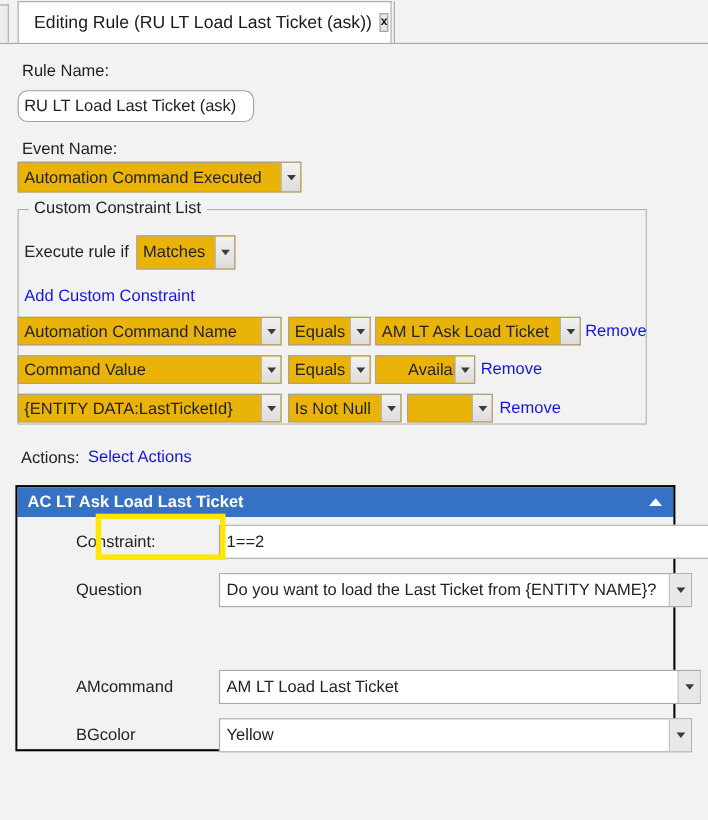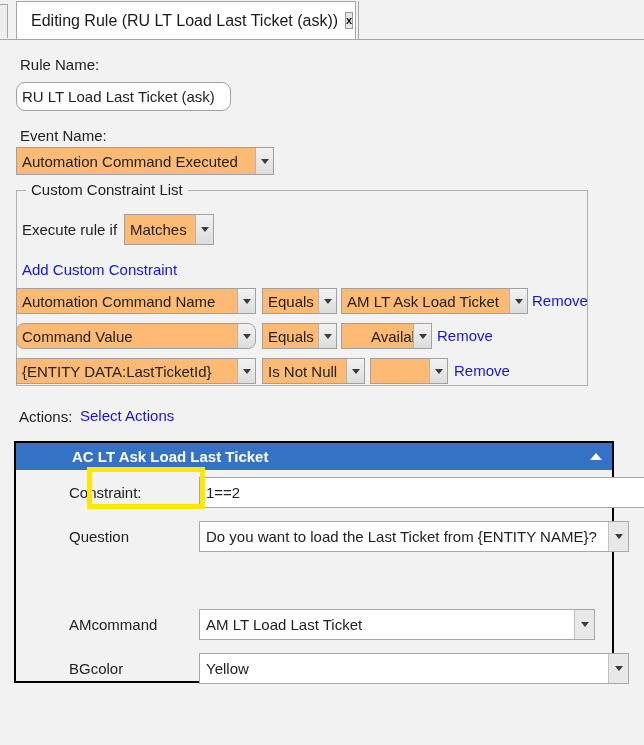--- a/index.html
+++ b/index.html
@@ -97,21 +97,21 @@
     display: flex;
     align-items: center;
     padding-left: 5px;
     font-size: 15px;
     color: #222;
     white-space: nowrap;
     overflow: hidden;
   }
   .combo {
     position: absolute;
-    background: #fdba74;
+    background: #eab308;
     border: 1px solid #a0a0a0;
     box-sizing: border-box;
     display: flex;
     align-items: stretch;
     overflow: hidden;
   }
   .combo .combo-text {
     flex: 1 1 auto;
     display: flex;
     align-items: center;
@@ -182,21 +182,20 @@
     align-items: center;
     justify-content: space-between;
     padding: 0 10px 0 9px;
     box-sizing: border-box;
   }
   .panel-header-title {
     color: #ffffff;
     font-weight: bold;
     font-size: 15px;
     white-space: nowrap;
-    margin-left: 47px;
   }
   .collapse-arrow {
     width: 0; height: 0;
     border-left: 6px solid transparent;
     border-right: 6px solid transparent;
     border-bottom: 7px solid #ffffff;
     cursor: pointer;
   }
   .panel-body {
     position: absolute;
@@ -314,21 +313,21 @@
     </span>
 </div>
 <div class="combo" style="left:341px; top:288px; width:187px; height:26px;">
   <span class="combo-text">AM LT Ask Load Ticket</span>
   <span class="combo-btn">
       <i class="chev"></i>
     </span>
 </div>
 <div class="linktext" style="left:532px; top:292px;">Remove</div>
 
-<div class="combo" style="left:16px; top:323px; width:240px; height:26px;border-radius:8px;">
+<div class="combo" style="left:16px; top:323px; width:240px; height:26px;">
   <span class="combo-text">Command Value</span>
   <span class="combo-btn">
       <i class="chev"></i>
     </span>
 </div>
 <div class="combo" style="left:262px; top:323px; width:75px; height:26px;">
   <span class="combo-text">Equals</span>
   <span class="combo-btn">
       <i class="chev"></i>
     </span>
@@ -385,21 +384,21 @@
         <span class="f-text">Do you want to load the Last Ticket from {ENTITY NAME}?</span>
         <span class="f-btn">
             <i class="chev"></i>
           </span>
       </span>
     </div>
 
 
     <div class="prow" style="top:132px;">
       <span class="prow-label">AMcommand</span>
-      <span class="prow-field" style="width:396px;">
+      <span class="prow-field" style="width:438px;">
         <span class="f-text">AM LT Load Last Ticket</span>
         <span class="f-btn">
             <i class="chev"></i>
           </span>
       </span>
     </div>
 
     <div class="prow" style="top:176px;">
       <span class="prow-label">BGcolor</span>
       <span class="prow-field" style="width:430px;">

